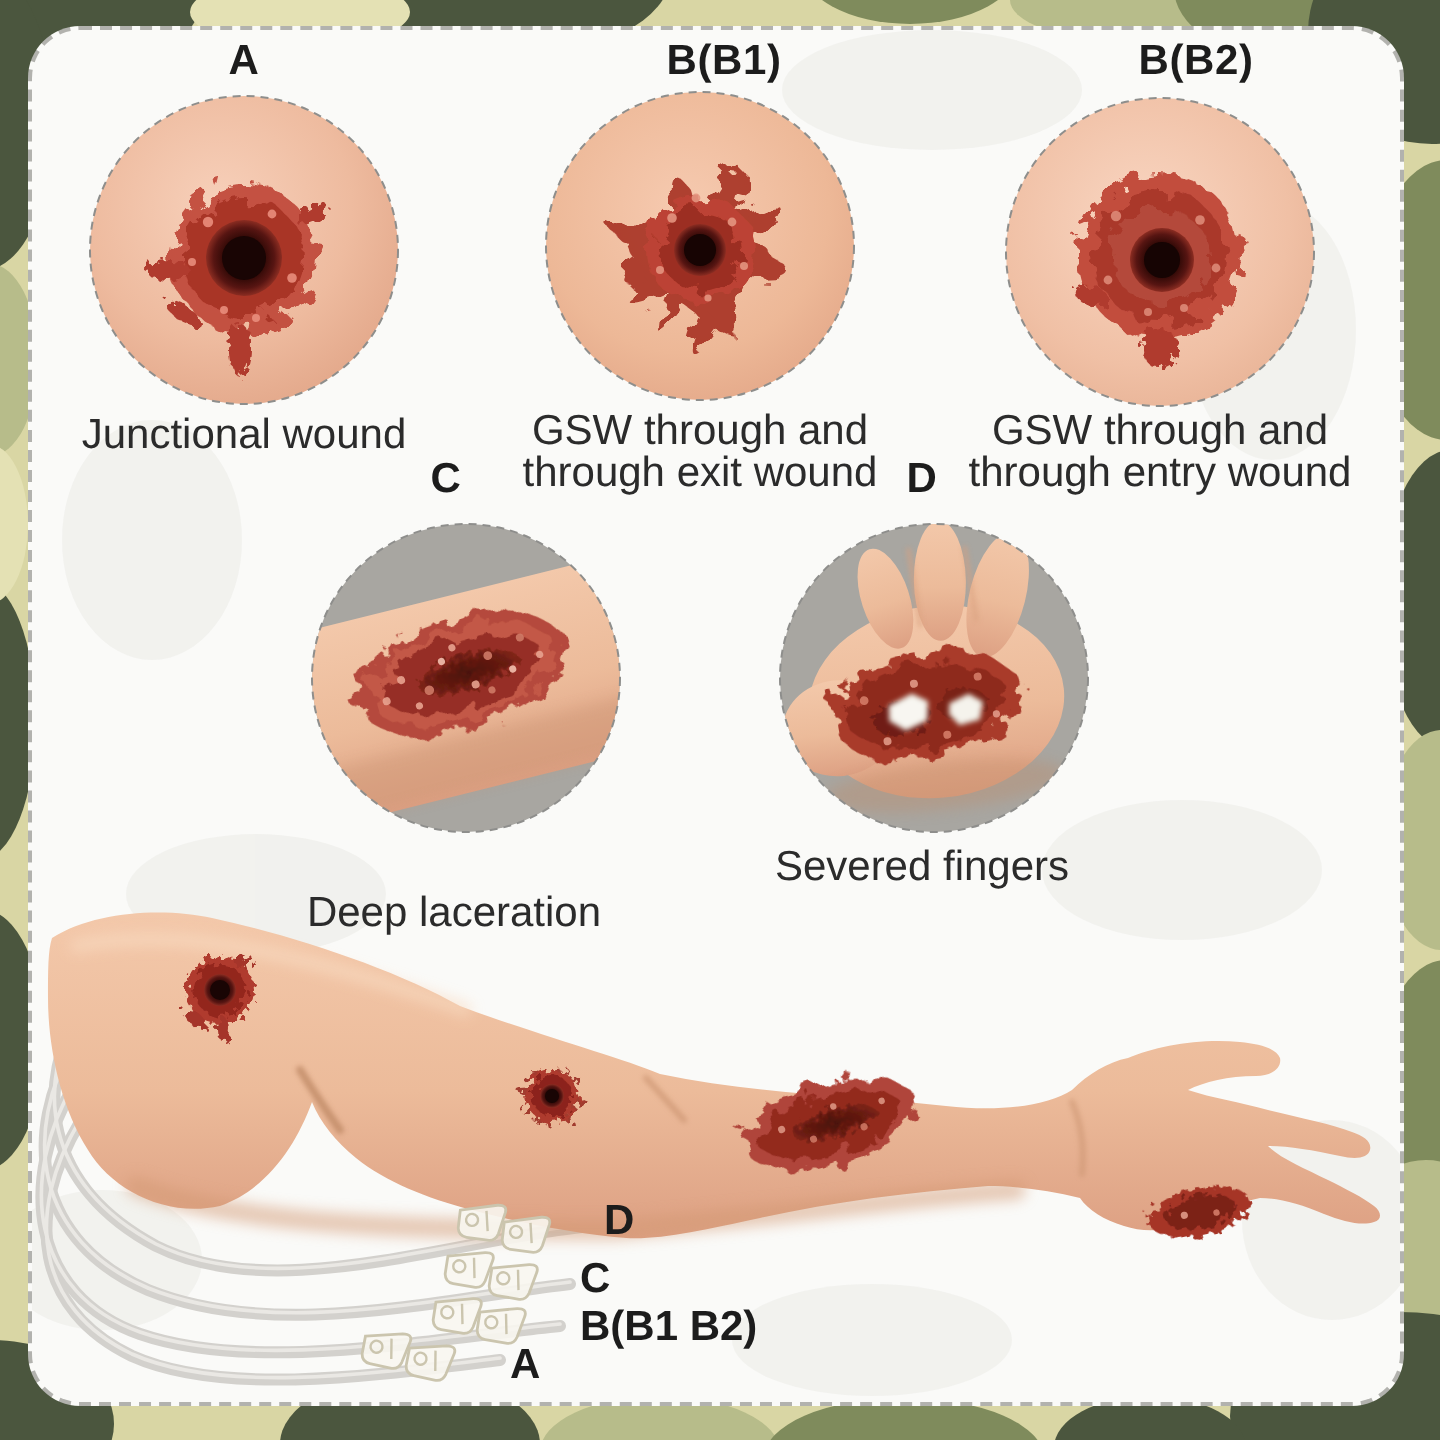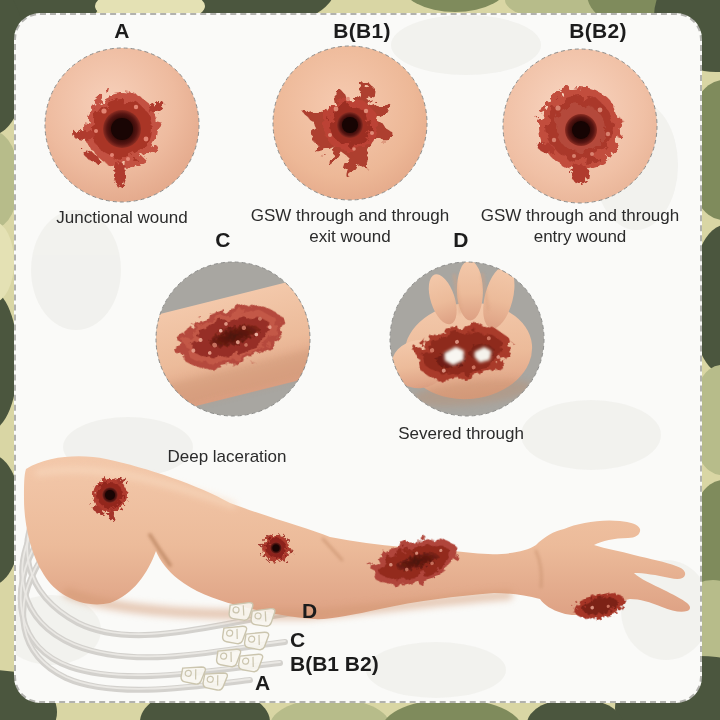--- a/index.html
+++ b/index.html
@@ -12,21 +12,21 @@
     box-sizing:border-box;border:2px dashed #b2b2ae;border-radius:26px;
     background:#fafaf8;overflow:hidden;
   }
   .layer{position:absolute;left:0;top:0;}
   .fig-label{
     position:absolute;width:160px;text-align:center;
     font-weight:bold;font-size:21px;color:#1c1c1c;letter-spacing:.3px;
   }
   .caption{
     position:absolute;width:216px;text-align:center;
-    font-size:17px;line-height:21px;color:#2b2b2b;
+    font-size:21px;line-height:21px;color:#2b2b2b;
   }
   .callout{
     position:absolute;font-weight:bold;font-size:21px;color:#1c1c1c;
   }
   .circle-fig{position:absolute;width:156px;height:156px;}
   svg{display:block;}
 </style>
 </head>
 <body>
 
@@ -292,21 +292,21 @@
           <circle cx="34" cy="10" r="1.8" fill="#e09a88"></circle>
       </g>
       <path d="M-18,-3 l12,-4 l7,5 l-2,9 l-11,3 l-7,-6 z" fill="#f8f6f1" stroke="#d8d2c4" stroke-width="1" filter="url(#fSoft2)"></path>
       <path d="M12,1 l10,-3 l6,5 l-3,8 l-10,1 l-4,-6 z" fill="#f5f3ec" stroke="#d8d2c4" stroke-width="1" filter="url(#fSoft2)"></path>
     </g>
   </g>
   <circle cx="78" cy="78" r="77" fill="none" stroke="#8e8e8c" stroke-width="1" stroke-dasharray="4 3"></circle>
 </svg>
 
 <div class="caption" style="left:119px;top:446px">Deep laceration</div>
-<div class="caption" style="left:353px;top:423px">Severed through</div>
+<div class="caption" style="left:353px;top:423px">Severed fingers</div>
 
 <svg class="layer" style="left:8px;top:443px" width="700" height="270" viewBox="0 0 700 270">
 
   <g fill="none" stroke-linecap="round">
     <g stroke="#d3d1cd" stroke-width="6">
       <path d="M 34,58 C 8,100 14,150 70,180 C 130,210 220,176 288,170"></path>
       <path d="M 30,78 C 2,125 10,178 66,202 C 130,228 215,206 277,199"></path>
       <path d="M 30,98 C 0,148 8,205 62,224 C 120,244 210,226 272,220"></path>
       <path d="M 32,118 C 4,165 10,212 58,235 C 105,256 185,244 242,237"></path>
     </g>

